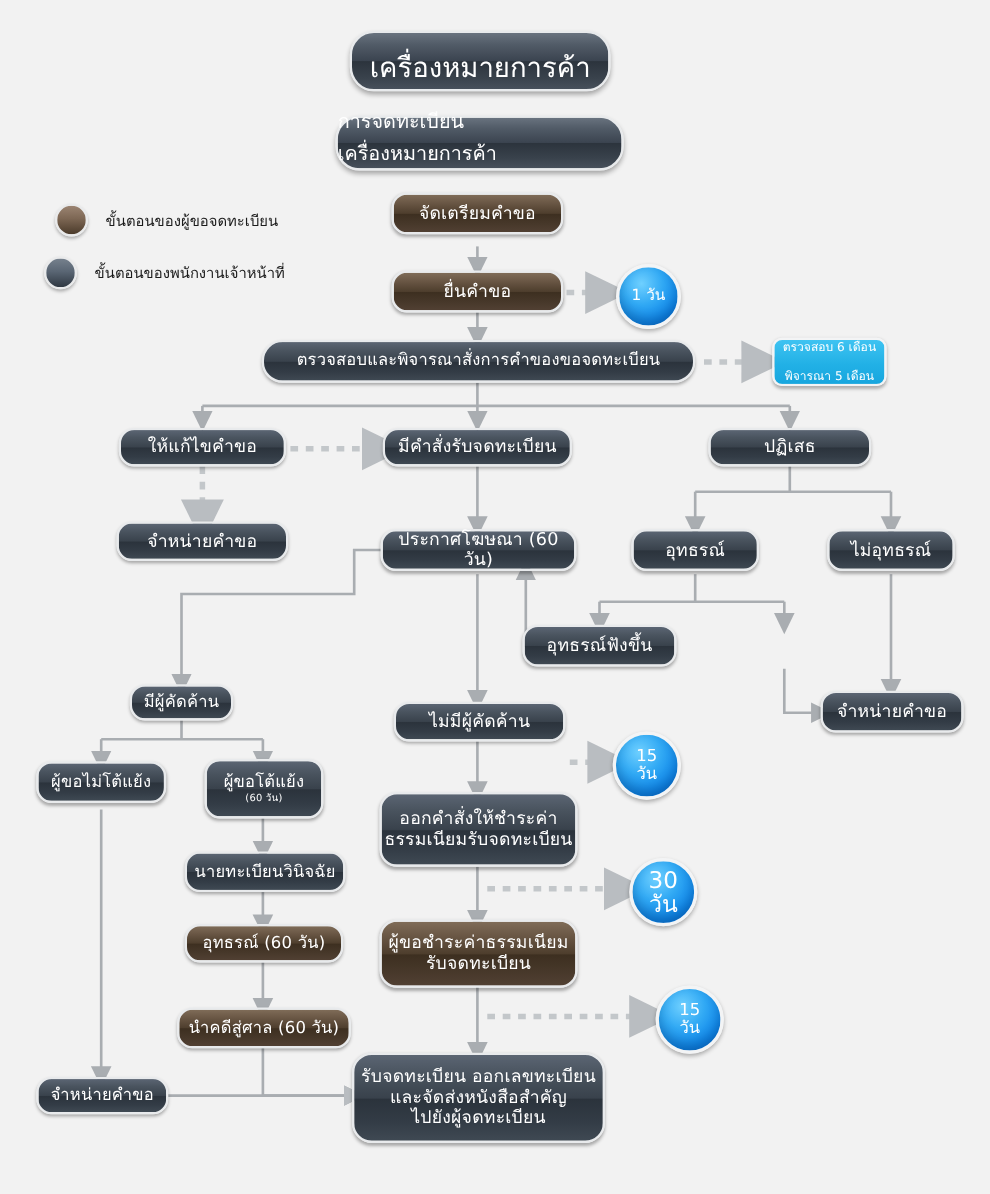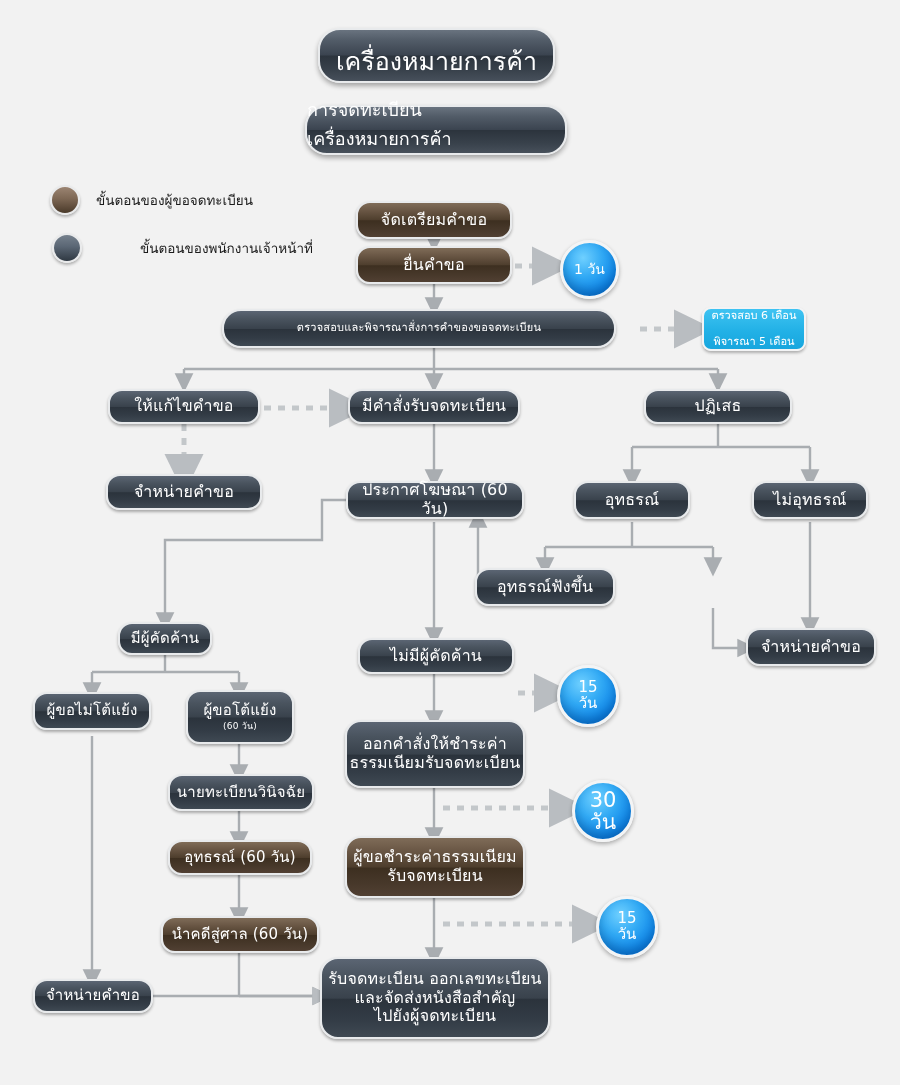--- a/index.html
+++ b/index.html
@@ -174,34 +174,34 @@
     <span class="txt">เครื่องหมายการค้า</span>
   </div>
   <div class="title-pill" style="left:305px;top:105px;width:262px;height:50px;font-size:18px;">
     <span class="txt">การจดทะเบียนเครื่องหมายการค้า</span>
   </div>
 
   <div class="legend-row" style="left:50px;top:185px;">
     <span class="legend-dot dot-brown"></span>
     <span class="legend-label">ขั้นตอนของผู้ขอจดทะเบียน</span>
   </div>
-  <div class="legend-row" style="left:52px;top:233px;gap:42px;">
+  <div class="legend-row" style="left:40px;top:233px;">
     <span class="legend-dot dot-steel"></span>
     <span class="legend-label">ขั้นตอนของพนักงานเจ้าหน้าที่</span>
   </div>
 
-  <div class="node brown" style="left:356px;top:201px;width:156px;height:38px;font-size:16px;">
+  <div class="node brown" style="left:356px;top:175px;width:156px;height:38px;font-size:16px;">
     <span class="txt">จัดเตรียมคำขอ</span>
   </div>
 
   <div class="node brown" style="left:356px;top:246px;width:156px;height:38px;font-size:16px;">
     <span class="txt">ยื่นคำขอ</span>
   </div>
 
-  <div class="node dark" style="left:222px;top:309px;width:394px;height:39px;font-size:11px;border-radius:19px;">
+  <div class="node dark" style="left:238px;top:309px;width:394px;height:39px;font-size:15px;border-radius:19px;font-family:Liberation Serif, serif;">
     <span class="txt">ตรวจสอบและพิจารณาสั่งการคำของขอจดทะเบียน</span>
   </div>
 
   <div class="node dark" style="left:108px;top:389px;width:152px;height:35px;font-size:16px;">
     <span class="txt">ให้แก้ไขคำขอ</span>
   </div>
 
   <div class="node dark" style="left:348px;top:389px;width:172px;height:35px;font-size:16px;">
     <span class="txt">มีคำสั่งรับจดทะเบียน</span>
   </div>

